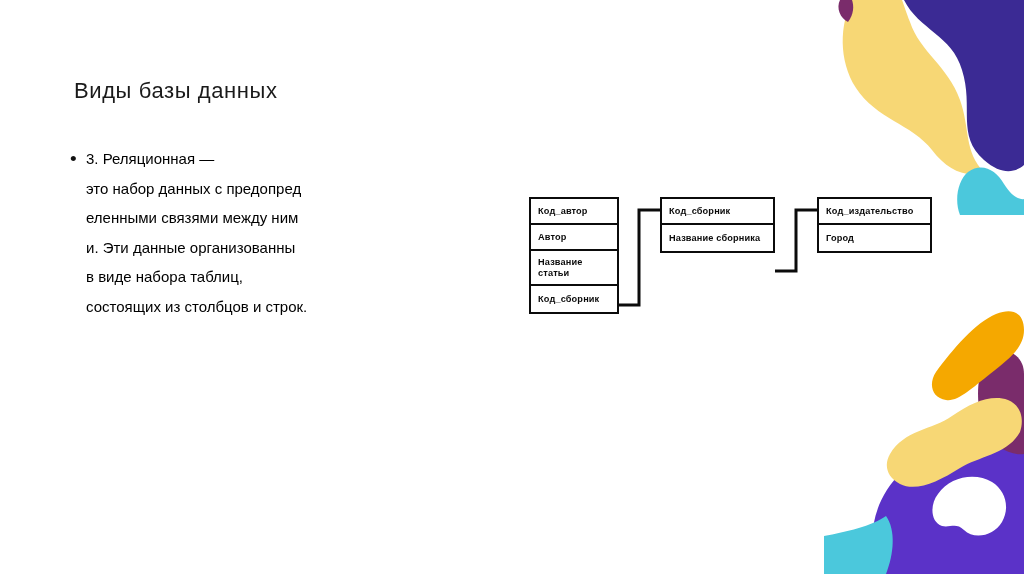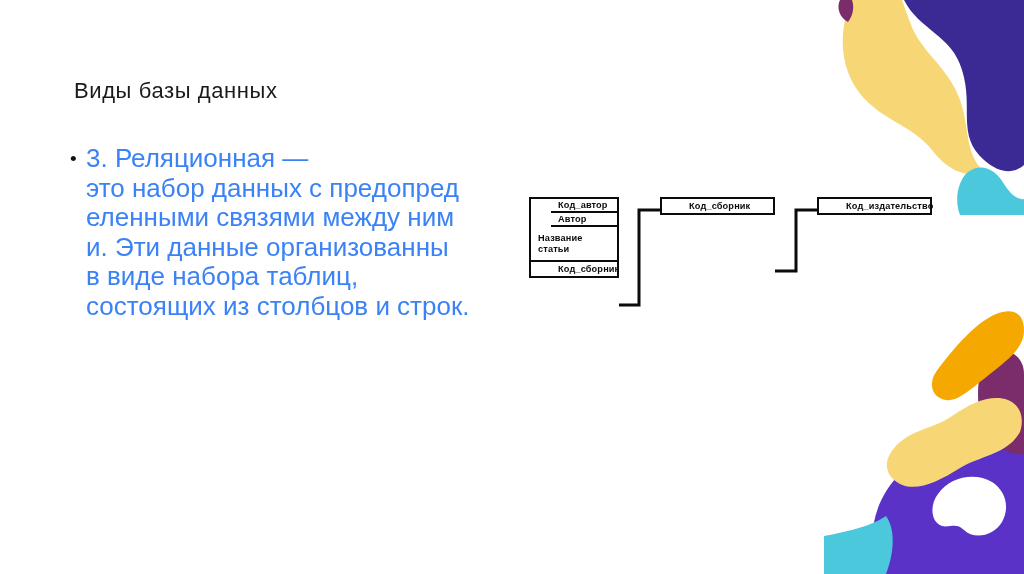--- a/index.html
+++ b/index.html
@@ -64,23 +64,23 @@
   }
   .bullet-dot {
     font-size: 19px;
     line-height: 30px;
     color: #111;
     width: 16px;
     flex: 0 0 16px;
     text-align: left;
   }
   .bullet-text {
-    font-size: 26px;
+    font-size: 15px;
     line-height: 29.5px;
-    color: #3b82f6;
+    color: #000000;
     white-space: pre-line;
   }
 
   
   #diagram {
     position: absolute;
     left: 515px;
     top: 185px;
     width: 430px;
     height: 150px;
@@ -104,21 +104,21 @@
     line-height: 1.15;
     white-space: pre-line;
   }
   .er-row:last-child {
     border-bottom: none;
   }
   #table-author  { left: 14px;  top: 12px; width: 90px; }
   #table-sbornik { left: 145px; top: 12px; width: 115px; }
   #table-izdat   { left: 302px; top: 12px; width: 115px; }
 
-  .er-row.h1 { height: 14px; margin-left: 20px; }
+  .er-row.h1 { height: 26px; }
   .er-row.h2 { height: 35px; }
 
   #connectors {
     position: absolute;
     left: 0; top: 0;
     width: 430px;
     height: 150px;
     overflow: visible;
   }
 </style>
@@ -176,21 +176,23 @@
     <div class="er-table" id="table-author">
       <div class="er-row h1">Код_автор</div>
       <div class="er-row h1">Автор</div>
       <div class="er-row h2">Название
 статьи</div>
       <div class="er-row h1">Код_сборник</div>
     </div>
 
     <div class="er-table" id="table-sbornik">
       <div class="er-row h1">Код_сборник</div>
+      <div class="er-row h1">Название сборника</div>
     </div>
 
     <div class="er-table" id="table-izdat">
       <div class="er-row h1">Код_издательство</div>
+      <div class="er-row h1">Город</div>
     </div>
 
   </div>
 
 </div>
 
 </body></html>

